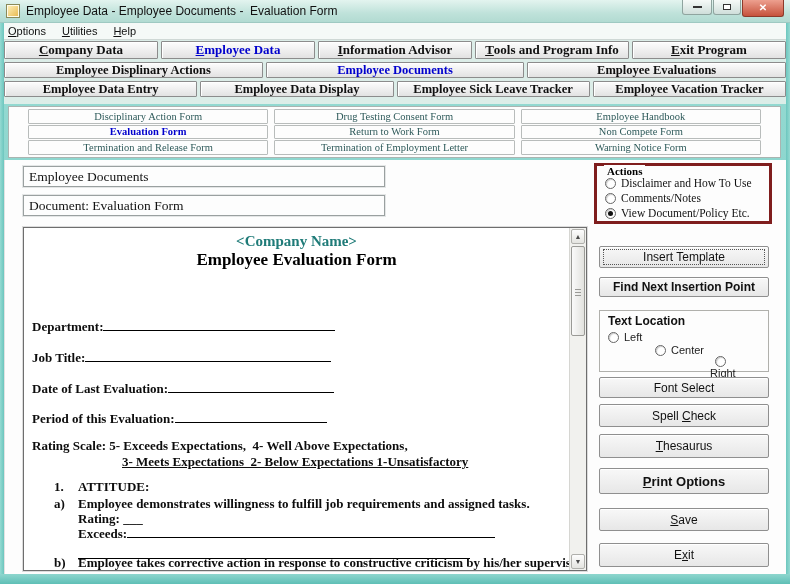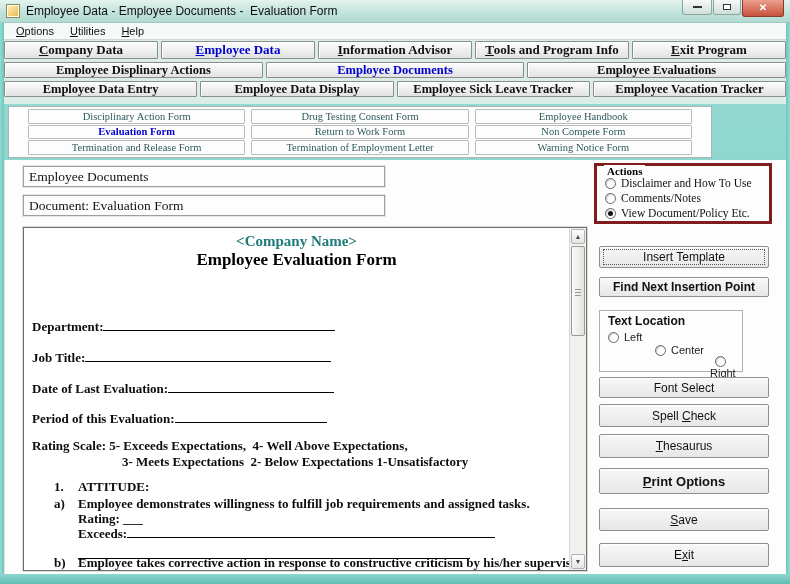--- a/index.html
+++ b/index.html
@@ -25,41 +25,41 @@
     display:flex;align-items:center;justify-content:center;}
   .win-btn.min{width:30px;} .win-btn.max{width:28px;}
   .win-btn.close{width:42px;height:17px;background:linear-gradient(180deg,#eda08f,#c6523c);border-color:#8d3a2a;}
   .glyph-min{width:9px;height:2px;background:#333;}
   .glyph-max{width:8px;height:6px;border:1px solid #333;background:#fff;}
   .glyph-close{color:#fff;font-size:10px;font-weight:bold;line-height:1;}
   
   .menubar{
     position:absolute;left:0;top:23px;width:790px;height:17px;
     background:#f5f9f7;border-bottom:1px solid #cfd8d5;
-    display:flex;align-items:center;padding-left:8px;font-size:11px;color:#111;
+    display:flex;align-items:center;padding-left:0;font-size:11px;color:#111;
   }
   .menu-item{padding:1px 8px;}
   .u{text-decoration:underline;}
   
   .tabzone{position:absolute;left:0;top:40px;width:790px;height:64px;background:#dcede8;}
   .tabrow{display:flex;gap:3px;padding:0 4px;}
   .tabrow.r1{margin-top:1px;}
   .tabrow.r2{margin-top:3px;}
   .tabrow.r3{margin-top:3px;}
   .tab{
     flex:1;height:18px;background:linear-gradient(180deg,#fdfdfd,#e2e2e2);
     border:1px solid #8c8c8c;box-shadow:inset 1px 1px 0 #ffffff;border-radius:1px;
     font-family:"Liberation Serif",serif;font-weight:bold;font-size:13px;color:#101010;
     display:flex;align-items:center;justify-content:center;white-space:pre;
   }
   .tabrow.r2 .tab,.tabrow.r3 .tab{height:16px;font-size:12.5px;}
   .tab.selected{color:#0000cd;}
   
   .grid-panel{
-    position:absolute;left:8px;top:106px;width:704px;height:52px;
+    position:absolute;left:8px;top:106px;width:773px;height:52px;
     background:#fdfdfd;border:1px solid #aab4b1;
     display:grid;grid-template-columns:1fr 1fr 1fr;grid-template-rows:1fr 1fr 1fr;
     column-gap:6px;row-gap:1px;padding:2px 19px;
   }
   .gbtn{
     background:#fdfdfd;border:1px solid #b8bcbb;border-radius:1px;
     font-family:"Liberation Serif",serif;font-size:10.5px;color:#2e5a5a;
     display:flex;align-items:center;justify-content:center;overflow:hidden;white-space:nowrap;
   }
   .gbtn.selected{color:#0000cd;font-weight:bold;}
@@ -97,21 +97,21 @@
   }
   .dline{position:absolute;white-space:pre;font-weight:bold;font-size:13px;}
   .l-company{top:5px;left:0;right:0;text-align:center;color:#1f7b78;font-size:15px;}
   .l-title{top:22px;left:0;right:0;text-align:center;font-size:17px;color:#000;}
   .l-emp{top:57px;left:8px;}
   .l-dept{top:90px;left:8px;}
   .l-job{top:121px;left:8px;}
   .l-date{top:152px;left:8px;}
   .l-period{top:182px;left:8px;}
   .l-rs1{top:210px;left:8px;}
-  .l-rs2{top:226px;left:98px;}
+  .l-rs2{top:226px;left:98px;text-decoration:underline;}
   .l-att{top:251px;left:30px;}
   .l-a{top:268px;left:30px;}
   .l-rating{top:283px;left:54px;}
   .l-comments{top:297px;left:54px;}
   .l-cont{top:318px;left:54px;}
   .l-b{top:327px;left:30px;}
   .l-partial{top:341px;left:54px;}
   .numcol{display:inline-block;width:24px;font-weight:bold;}
   .uline{display:inline-block;height:13px;border-bottom:1px solid #000;vertical-align:baseline;}
   .w-emp{width:212px;} .w-dept{width:232px;} .w-job{width:246px;}
@@ -132,21 +132,21 @@
     background:linear-gradient(180deg,#f8f8f8,#e7e7e7);
     border:1px solid #8f8f8f;border-radius:2px;box-shadow:inset 0 1px 0 #fff;
     display:flex;align-items:center;justify-content:center;
     font-size:12px;color:#111;white-space:pre;
   }
   .b-insert{top:86px;height:22px;}
   .b-insert .focus-rect{position:absolute;left:3px;top:2px;right:3px;bottom:2px;border:1px dotted #555;}
   .b-insert span{position:relative;}
   .b-find{top:117px;height:20px;font-weight:bold;}
   .textloc{
-    position:absolute;left:594px;top:150px;width:144px;height:62px;
+    position:absolute;left:594px;top:150px;width:170px;height:62px;
     border:1px solid #b0b0ac;background:#fdfdfd;
   }
   .tl-title{position:absolute;left:8px;top:3px;font-size:12px;font-weight:bold;color:#111;}
   .tl-row{position:absolute;display:flex;align-items:center;font-size:11px;color:#222;}
   .tl-left{left:8px;top:20px;} .tl-center{left:55px;top:33px;} .tl-right{left:110px;top:45px;flex-direction:column;}
   .b-font{top:217px;height:21px;}
   .b-spell{top:244px;height:23px;}
   .b-thes{top:274px;height:24px;}
   .b-print{top:308px;height:26px;font-weight:bold;font-size:13px;}
   .b-save{top:348px;height:23px;}

